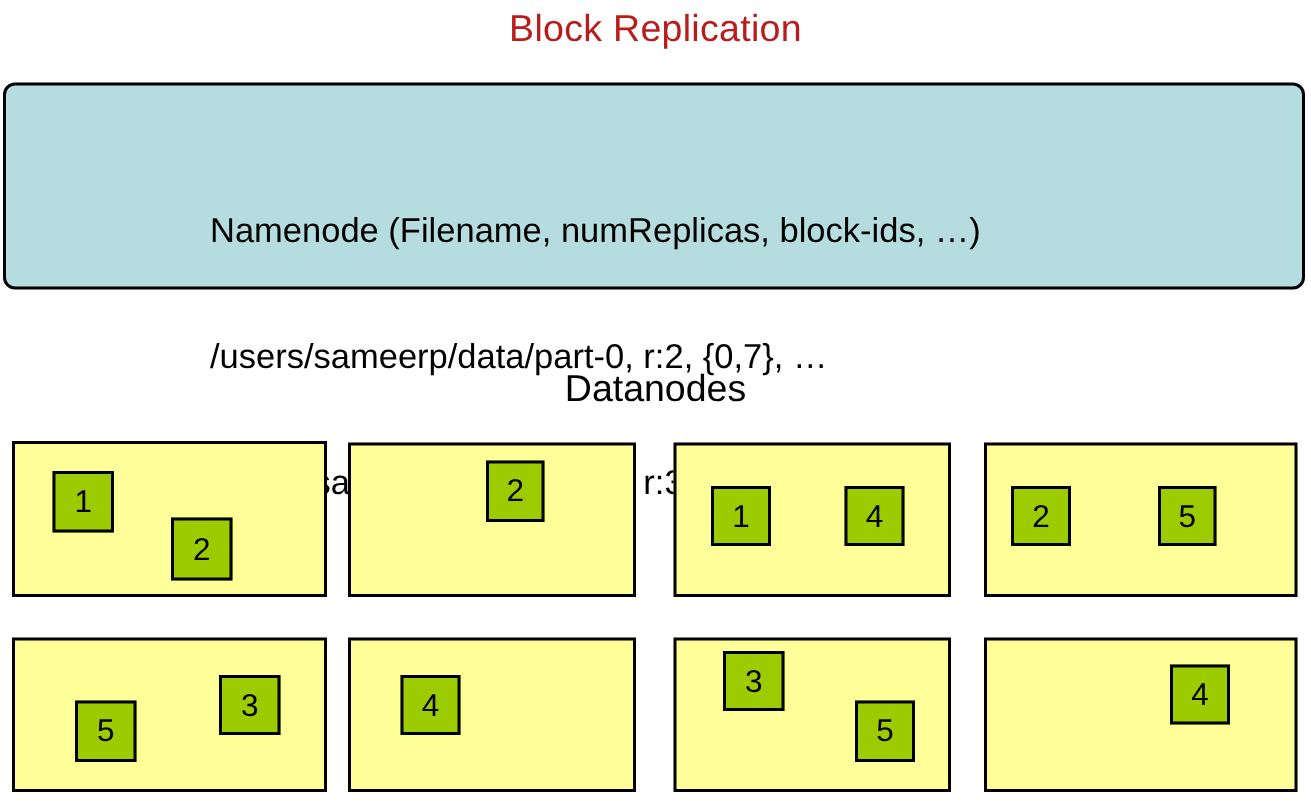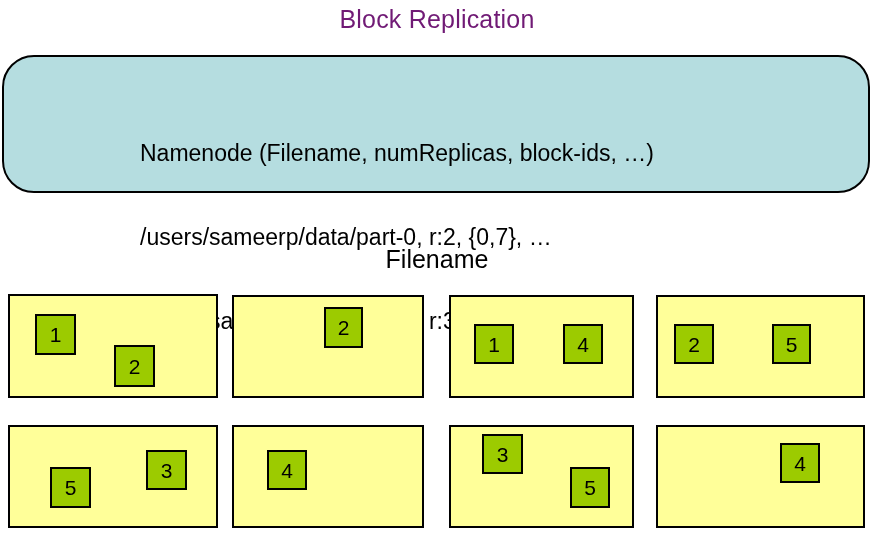--- a/index.html
+++ b/index.html
@@ -24,32 +24,32 @@
   }
   .title {
     position: absolute;
     left: 0;
     top: 4px;
     width: 874px;
     text-align: center;
     font-size: 25px;
     line-height: 30px;
     letter-spacing: 0.2px;
-    color: #701a75;
+    color: #b91c1c;
   }
   .namenode-box {
     position: absolute;
     left: 2px;
     top: 55px;
     width: 868px;
     height: 138px;
     box-sizing: border-box;
     background: #b5dde0;
     border: 2px solid #000000;
-    border-radius: 32px;
+    border-radius: 8px;
   }
   .namenode-text {
     position: absolute;
     left: 136px;
     top: 26px;
     font-size: 23px;
     line-height: 28px;
     white-space: pre;
     color: #000000;
   }
@@ -93,21 +93,21 @@
   <div class="title">Block Replication</div>
 
   <div class="namenode-box">
     <div class="namenode-text">
       <div>Namenode (Filename, numReplicas, block-ids, …)</div>
       <div>/users/sameerp/data/part-0, r:2, {0,7}, …</div>
       <div>/users/sameerp/data/part-1, r:3, {2,4,5}, …</div>
     </div>
   </div>
 
-  <div class="datanodes-label">Filename</div>
+  <div class="datanodes-label">Datanodes</div>
 
   <div id="datanode-layer">
       <div class="datanode" style="left: 8px; top: 294px; width: 210px; height: 104px;">
         <div class="block" style="left: 25px; top: 18px; width: 41px; height: 41px;">1</div>
         <div class="block" style="left: 104px; top: 49px; width: 41px; height: 42px;">2</div>
       </div>
       <div class="datanode" style="left: 232px; top: 295px; width: 192px; height: 103px;">
         <div class="block" style="left: 90px; top: 10px; width: 39px; height: 41px;">2</div>
       </div>
       <div class="datanode" style="left: 449px; top: 295px; width: 185px; height: 103px;">

